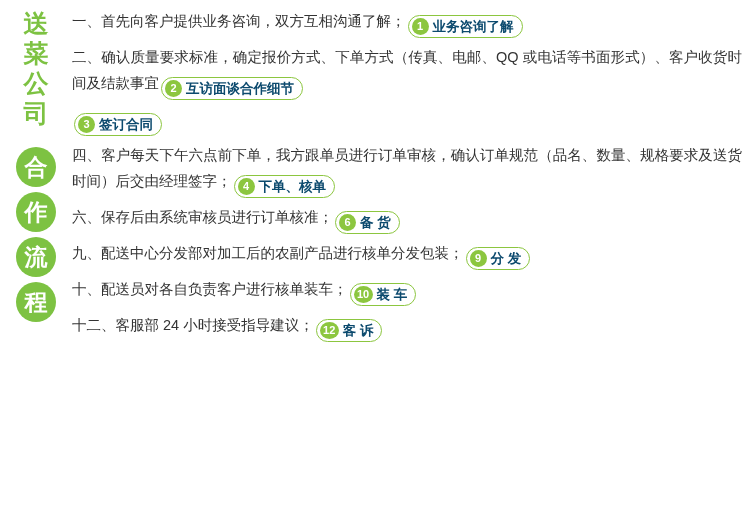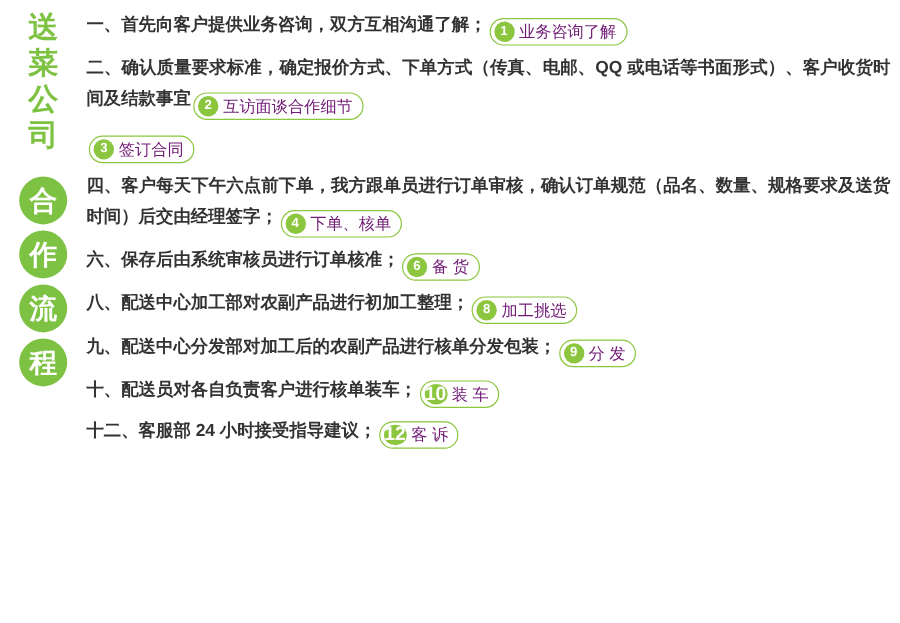--- a/index.html
+++ b/index.html
@@ -65,21 +65,20 @@
   }
   .step {
     font-size: 14.5px;
     color: #333333;
     line-height: 26px;
     margin-bottom: 6px;
     text-align: justify;
   }
   .step-text {
     display: inline;
-    font-weight: bold;
   }
   .badge {
     display: inline-flex;
     align-items: center;
     gap: 4px;
     border: 1px solid #8cc63f;
     border-radius: 13px;
     padding: 0 8px 0 3px;
     margin: 0 2px;
     height: 21px;
@@ -95,26 +94,26 @@
     height: 17px;
     border-radius: 50%;
     background: #8cc63f;
     color: #ffffff;
     font-size: 11px;
     line-height: 17px;
     font-weight: bold;
   }
   .badge-num.wide {
     width: 19px;
-    font-size: 16px;
+    font-size: 11px;
   }
   .badge-label {
-    color: #701a75;
+    color: #0c4a6e;
     font-size: 13.5px;
-    font-weight: normal;
+    font-weight: bold;
     line-height: 17px;
   }
 </style>
 </head>
 <body>
 
 <div id="page">
 
   <div id="side-title">
     <div class="side-char">送</div>
@@ -160,26 +159,20 @@
 
 
     <div class="step">
       <span class="step-text">六、保存后由系统审核员进行订单核准；</span><span class="badge">
           <span class="badge-num">6</span>
           <span class="badge-label">备 货</span>
         </span>
     </div>
 
 
-    <div class="step">
-      <span class="step-text">八、配送中心加工部对农副产品进行初加工整理；</span><span class="badge">
-          <span class="badge-num">8</span>
-          <span class="badge-label">加工挑选</span>
-        </span>
-    </div>
 
     <div class="step">
       <span class="step-text">九、配送中心分发部对加工后的农副产品进行核单分发包装；</span><span class="badge">
           <span class="badge-num">9</span>
           <span class="badge-label">分 发</span>
         </span>
     </div>
 
     <div class="step">
       <span class="step-text">十、配送员对各自负责客户进行核单装车；</span><span class="badge">

